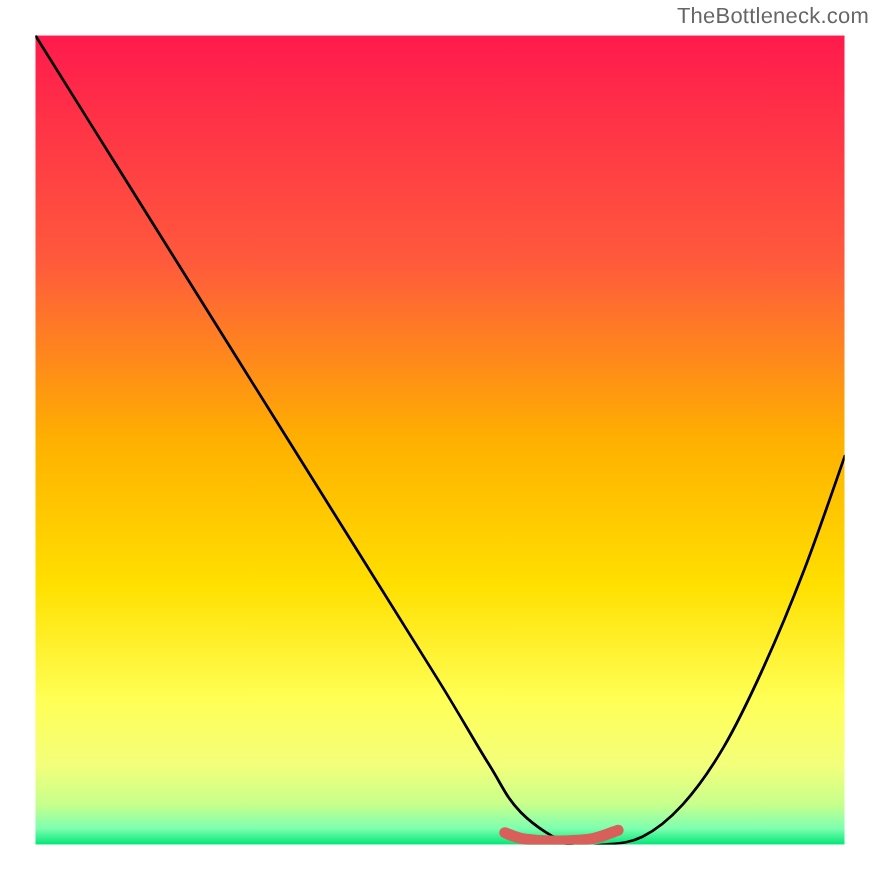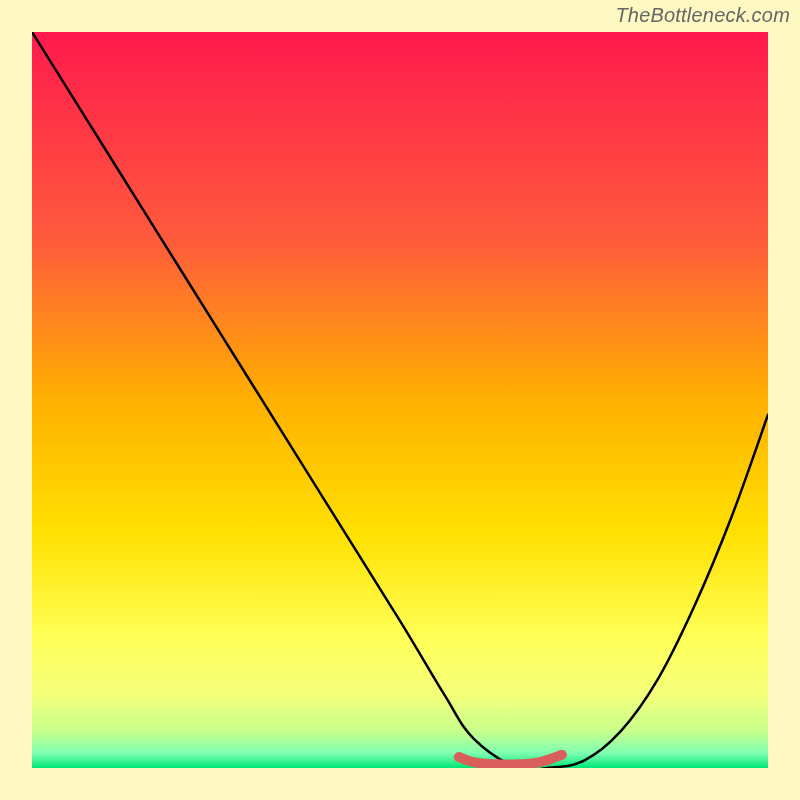--- a/index.html
+++ b/index.html
@@ -8,22 +8,21 @@
     width: 800px;
     height: 800px;
     background: #000;
     overflow: hidden;
     font-family: Arial, Helvetica, sans-serif;
   }
   .frame {
     position: relative;
     width: 800px;
     height: 800px;
-    background: #fef9c3;
-    font-style: italic;
+    background: #ffffff;
   }
   .watermark {
     position: absolute;
     top: 4px;
     right: 10px;
     color: #666;
     font-size: 20px;
     letter-spacing: 0.2px;
     z-index: 50;
   }

